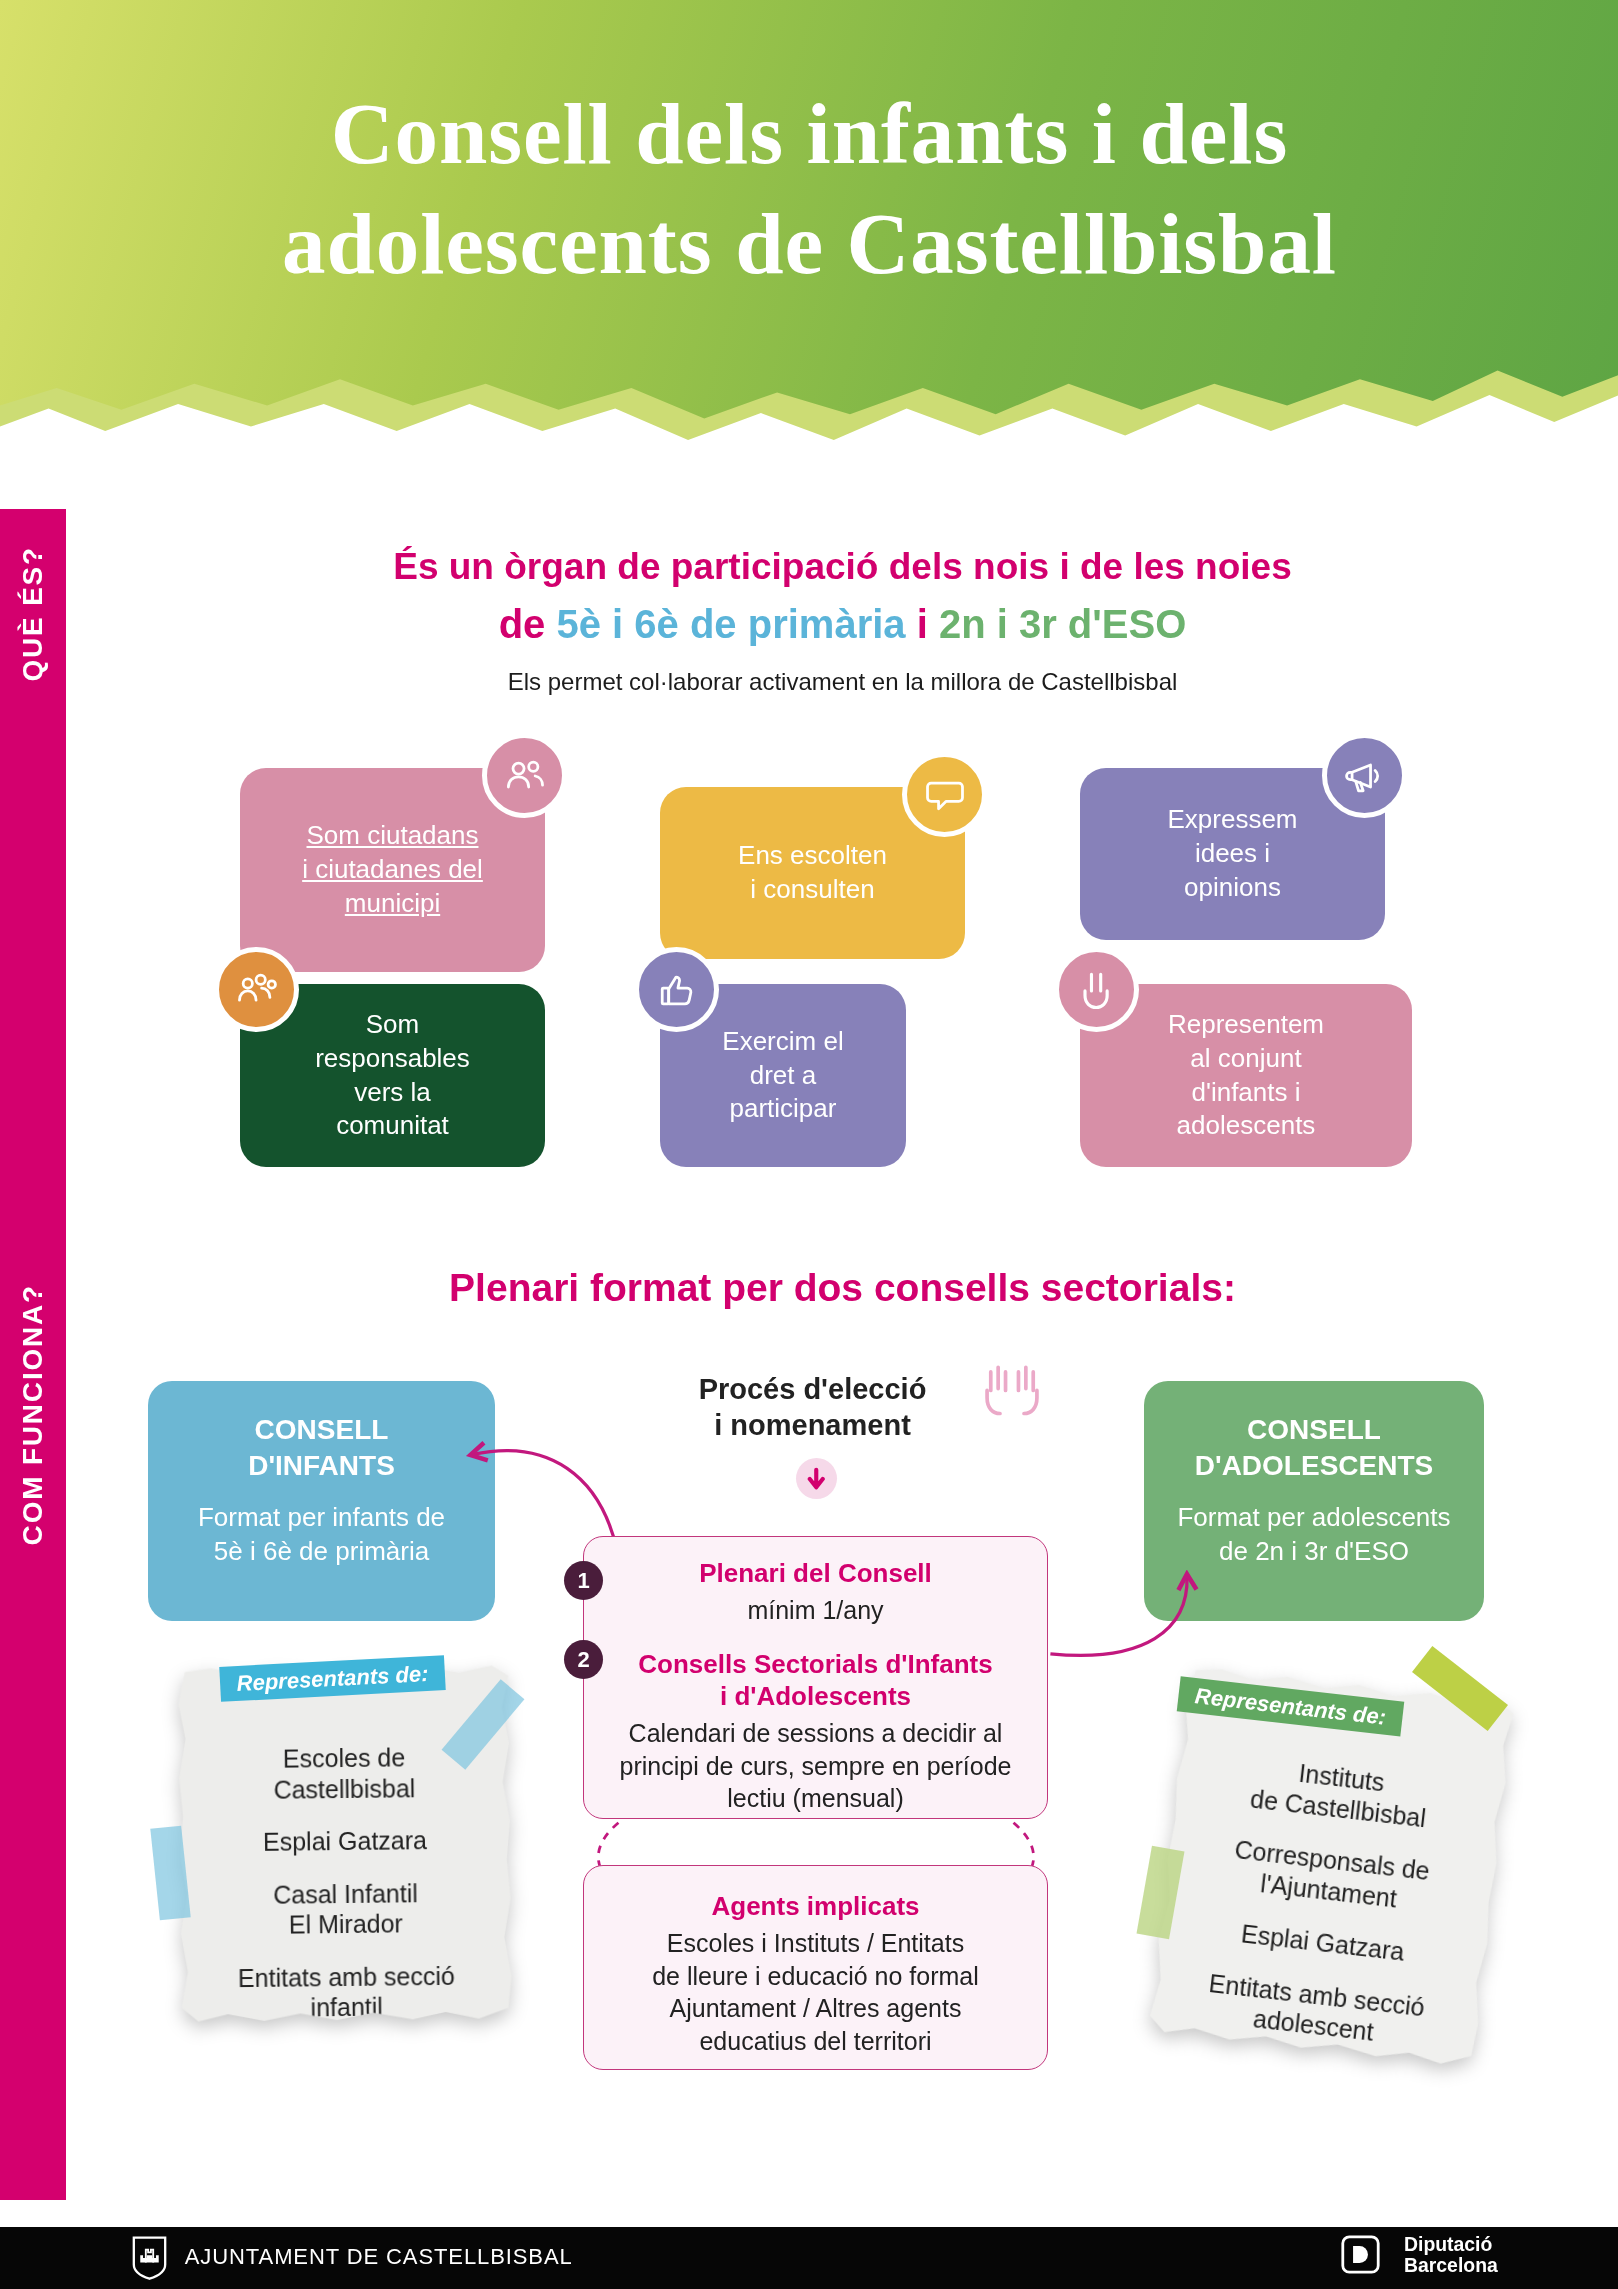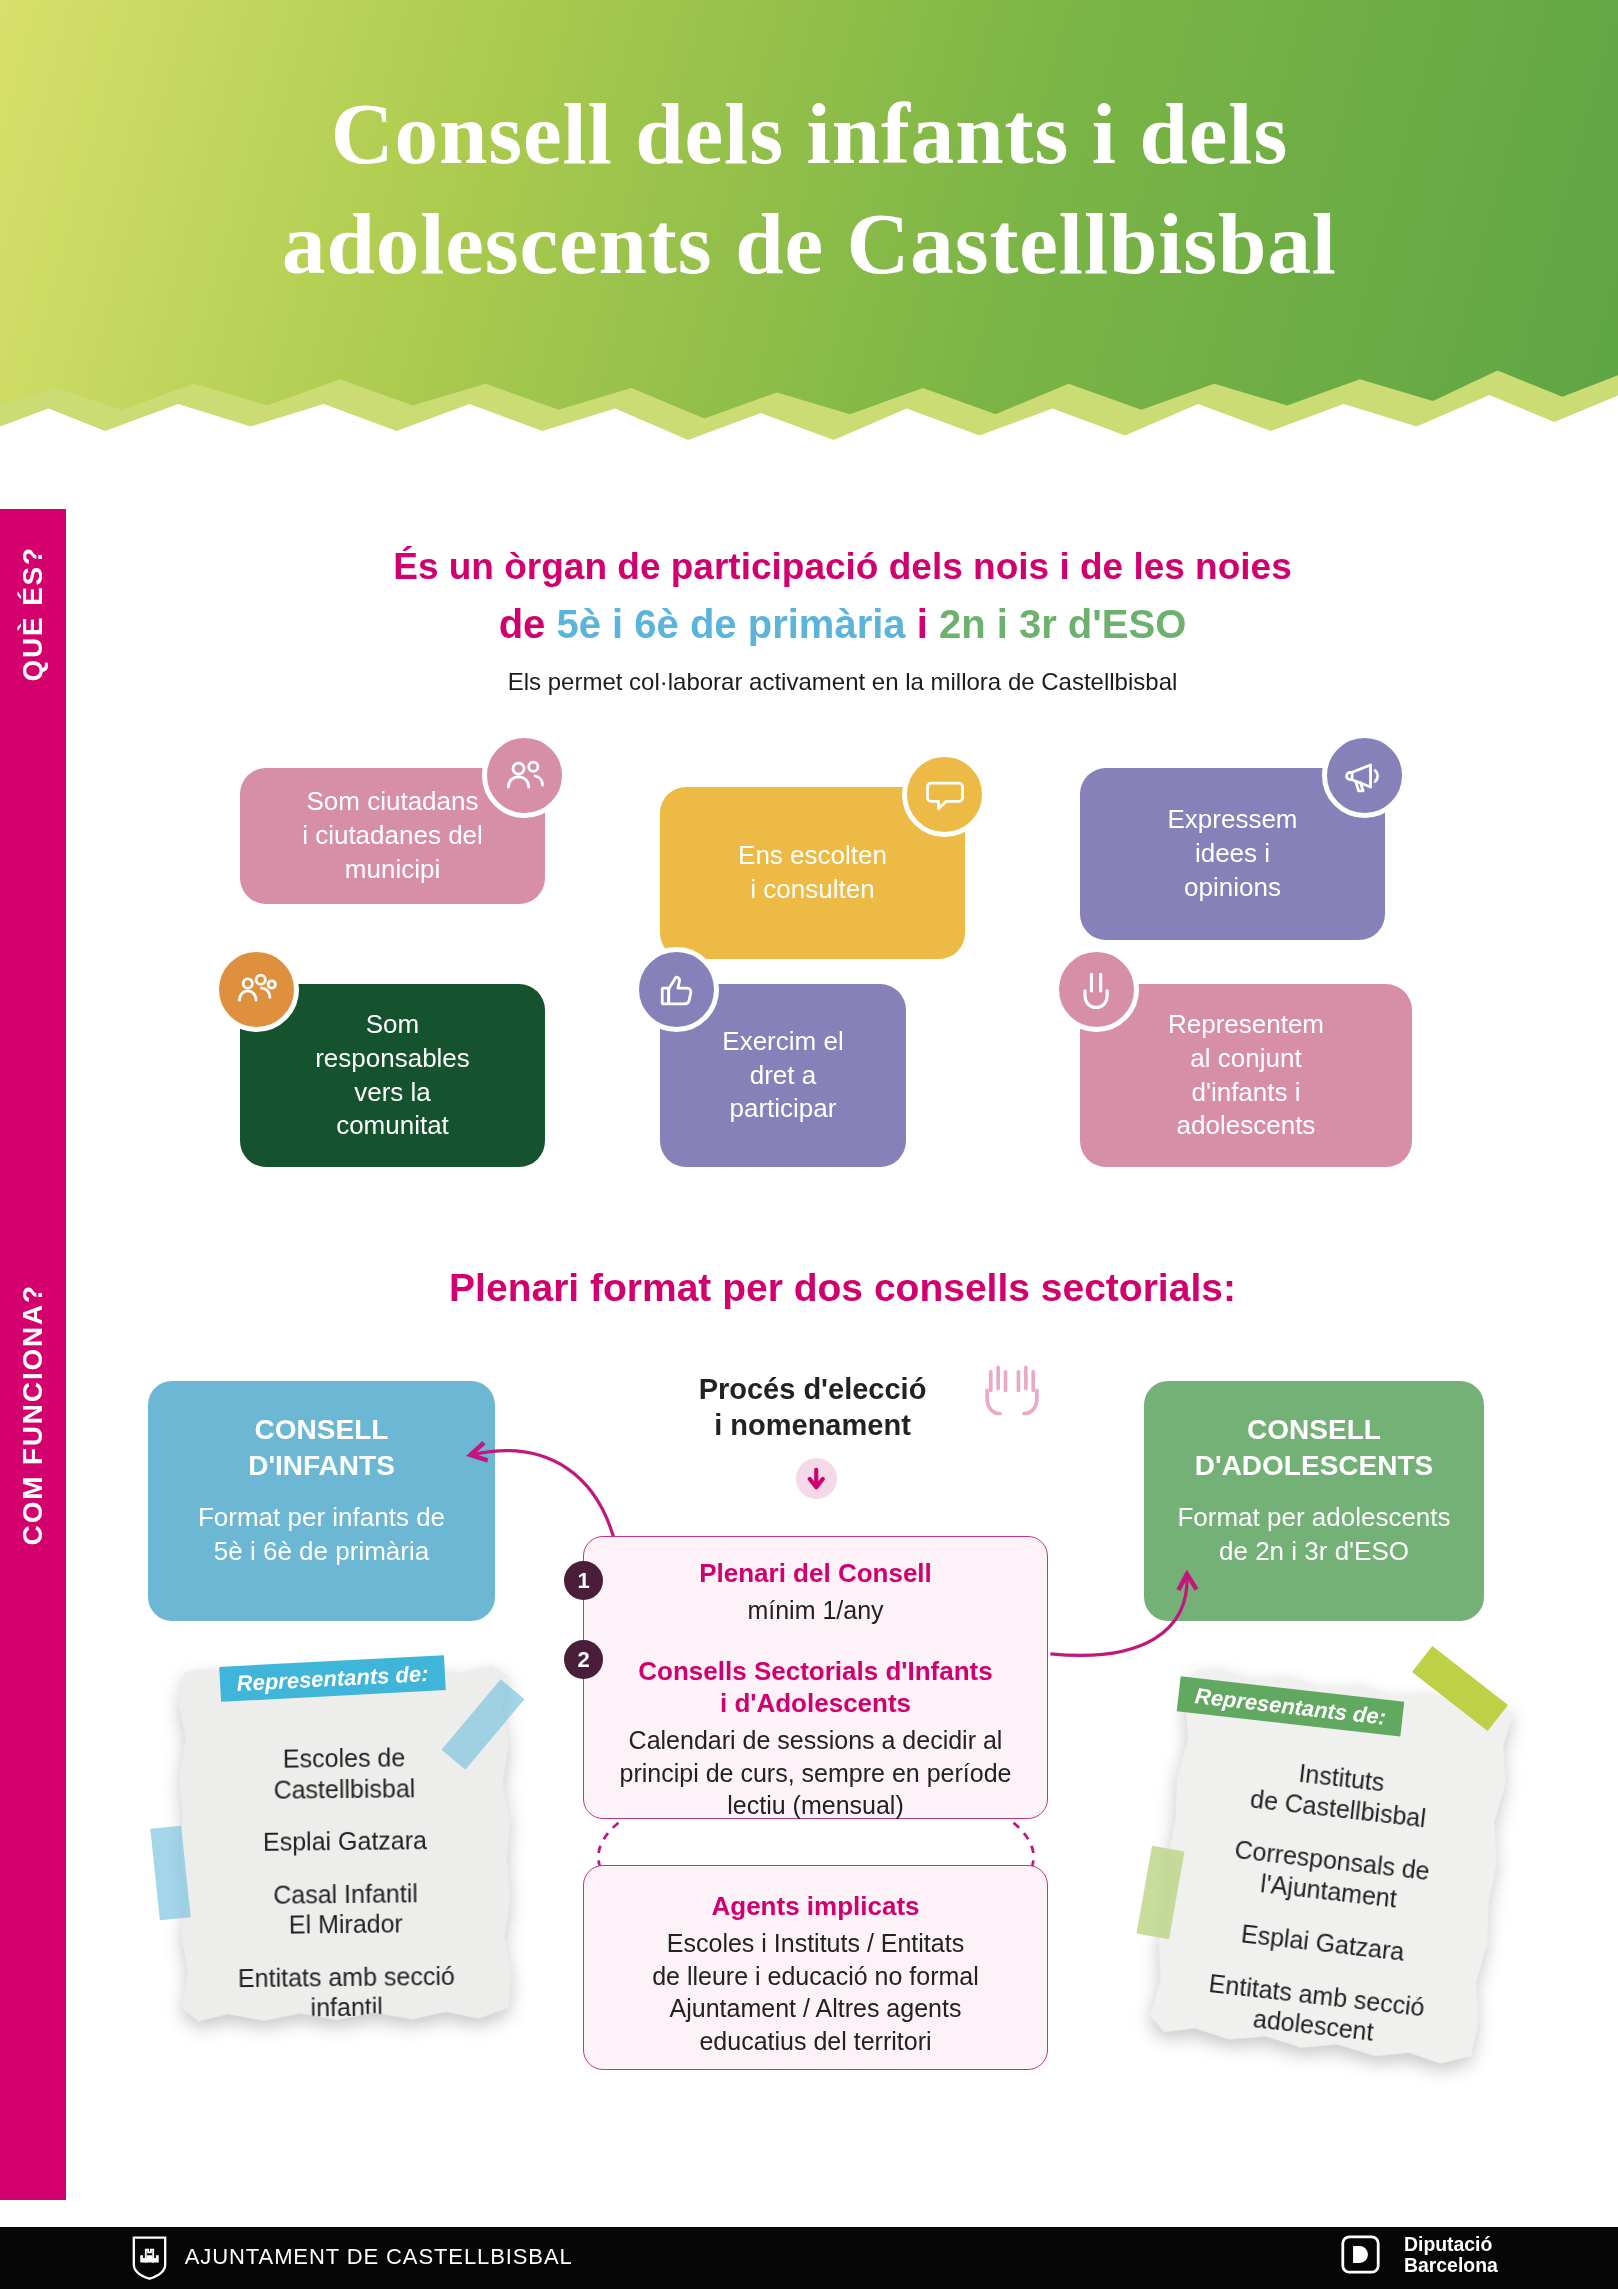--- a/index.html
+++ b/index.html
@@ -41,21 +41,21 @@
   .intro-line2 .t-blue { color:#5bb4d9; }
   .intro-line2 .t-green { color:#6cb26e; }
   .intro-line3 { position:absolute; left:66px; right:0; top:668px; text-align:center; color:#1c1c1c; font-size:24px; }
 
   
   .card {
     position:absolute; border-radius:26px; color:#fff;
     display:flex; align-items:center; justify-content:center; text-align:center;
     font-size:26px; line-height:1.3; white-space:pre-line; padding:11px 20px;
   }
-  .card1 { left:240px; top:768px; width:305px; height:136px; background:#d78fa7; }
+  .card1 { left:240px; top:768px; width:305px; height:204px; background:#d78fa7;text-decoration:underline; }
   .card2 { left:660px; top:768px; width:305px; height:172px; background:#edba45;margin-top:19px; }
   .card3 { left:1080px; top:768px; width:305px; height:172px; background:#8781b9; }
   .card4 { left:240px; top:984px; width:305px; height:183px; background:#14532d; }
   .card5 { left:660px; top:984px; width:246px; height:183px; background:#8781b9; }
   .card6 { left:1080px; top:984px; width:332px; height:183px; background:#d78fa7; }
   .card-icon {
     position:absolute; width:85px; height:85px; border-radius:50%;
     border:5.5px solid #fff; display:flex; align-items:center; justify-content:center;
   }
   .icon-tr { right:-22px; top:-35px; }
@@ -79,21 +79,21 @@
   .down-circle {
     position:absolute; left:796px; top:1458px; width:41px; height:41px; border-radius:50%;
     background:#f6d9e9; display:flex; align-items:center; justify-content:center;
   }
 
   .pink-box { position:absolute; background:#fcf2f8; border:1.8px solid #c2367c; border-radius:20px; text-align:center; }
   .plenari-box { left:583px; top:1536px; width:465px; height:283px; padding:20px 31px; }
   .agents-box  { left:583px; top:1865px; width:465px; height:205px; padding:24px 28px; }
   .pbox-title { color:#d2006e; font-weight:bold; font-size:26px; line-height:1.25; white-space:pre-line; }
   .pbox-body  { color:#222; font-size:25px; line-height:1.3; white-space:pre-line; margin-top:4.6px; }
-  .mt18 { margin-top:28px; }
+  .mt18 { margin-top:21px; }
   .num-circle {
     position:absolute; left:-20px; width:39px; height:39px; border-radius:50%;
     background:#4a1d3b; color:#fff; font-weight:bold; font-size:22px;
     display:flex; align-items:center; justify-content:center;
   }
   .num1 { top:24px; } .num2 { top:103px; }
 
   .flow-svg { position:absolute; left:0; top:1292px; width:1619px; height:923px; pointer-events:none; }
 
   

